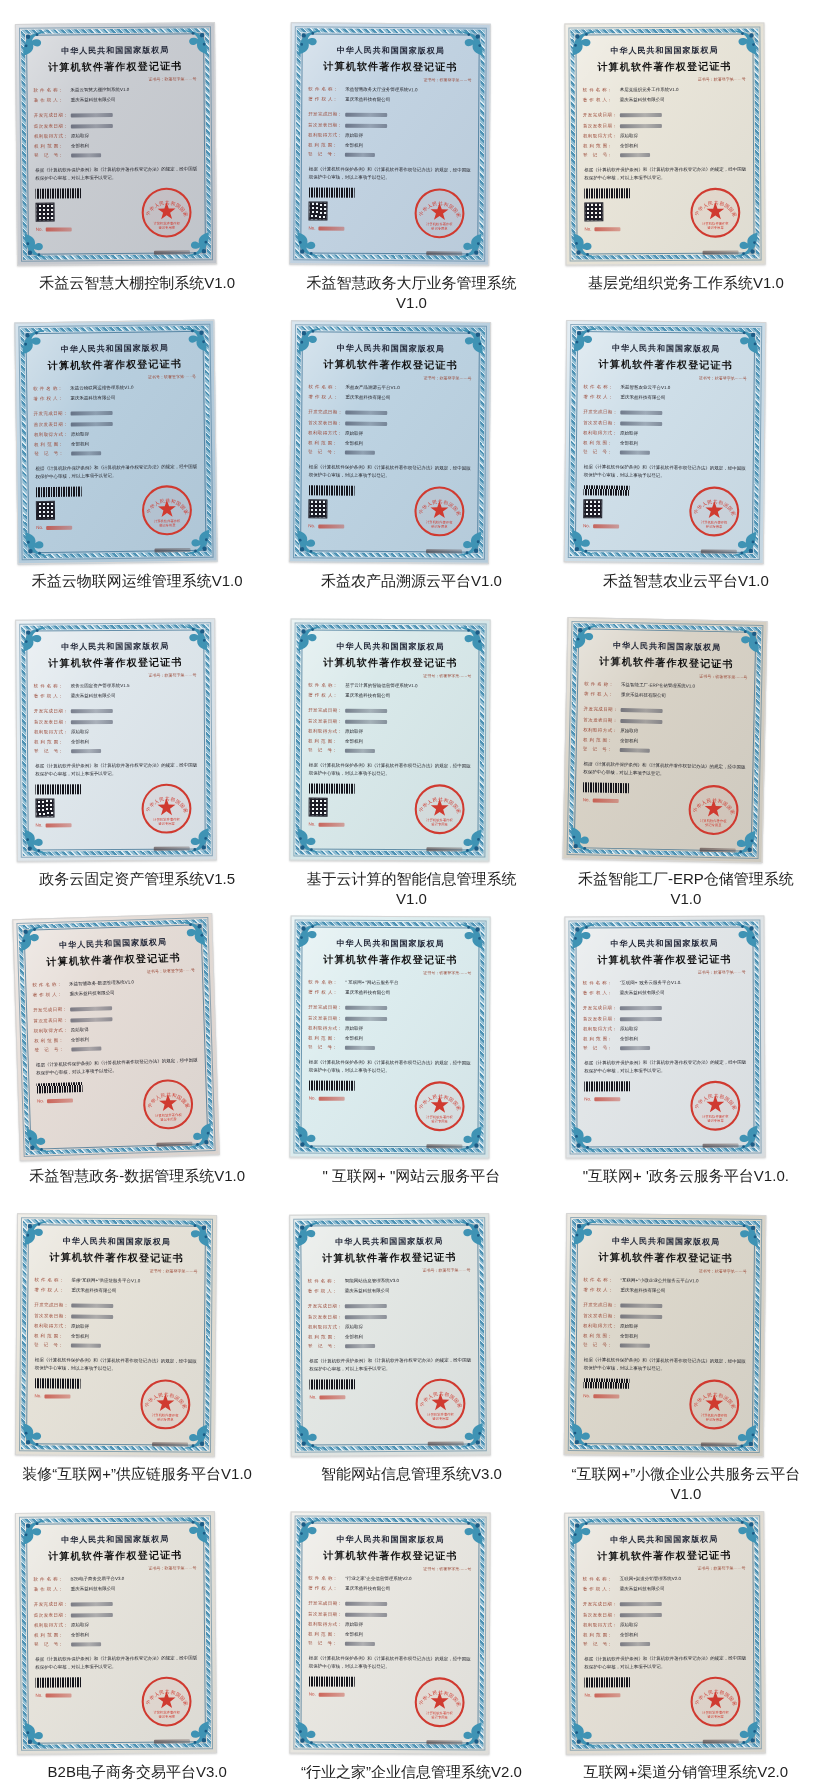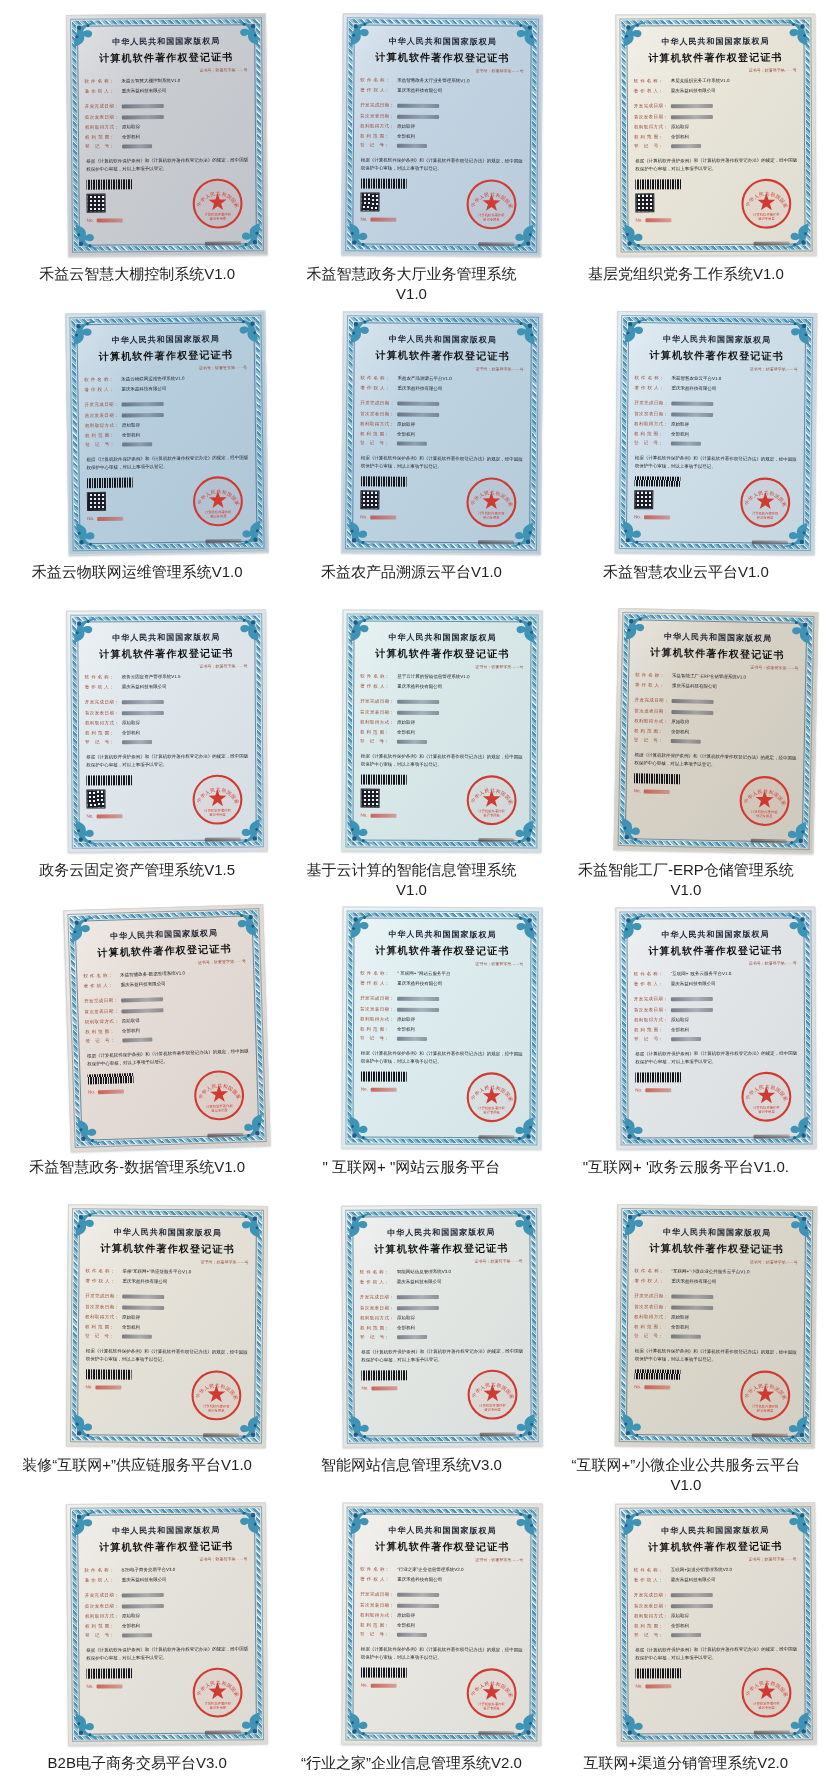--- a/index.html
+++ b/index.html
@@ -1,18 +1,18 @@
 <!DOCTYPE html>
 <html><head>
 <meta charset="utf-8">
 <style>
   html,body{margin:0;padding:0;background:#ffffff;}
   body{width:823px;height:1787px;overflow:hidden;font-family:"Liberation Sans",sans-serif;}
   .grid{display:grid;grid-template-columns:repeat(3,274.33px);grid-auto-rows:297.8px;width:823px;}
-  .cell{display:flex;flex-direction:column;align-items:flex-end;padding-top:7px;box-sizing:border-box;margin:7px;}
+  .cell{display:flex;flex-direction:column;align-items:flex-start;padding-top:7px;box-sizing:border-box;margin:16px;}
   
   .cert{position:relative;width:198px;height:240px;background:#d5dde3;border:1px solid #d6d6d6;
         box-shadow:0 1px 2px rgba(0,0,0,.18);flex:0 0 auto;
         background-image:linear-gradient(125deg,rgba(255,255,255,.45) 0%,rgba(255,255,255,0) 35%,rgba(40,60,80,.06) 100%);}
   .cell:nth-child(1) .cert{transform:rotate(-.5deg)} .cell:nth-child(2) .cert{transform:rotate(.4deg)}
   .cell:nth-child(3) .cert{transform:rotate(-.3deg)} .cell:nth-child(4) .cert{transform:rotate(-.8deg)}
   .cell:nth-child(5) .cert{transform:rotate(.5deg)} .cell:nth-child(6) .cert{transform:rotate(.6deg)}
   .cell:nth-child(7) .cert{transform:rotate(-.4deg)} .cell:nth-child(8) .cert{transform:rotate(.3deg)}
   .cell:nth-child(9) .cert{transform:rotate(1.2deg)} .cell:nth-child(10) .cert{transform:rotate(-1.8deg)}
   .cell:nth-child(11) .cert{transform:rotate(.3deg)} .cell:nth-child(12) .cert{transform:rotate(-.3deg)}

